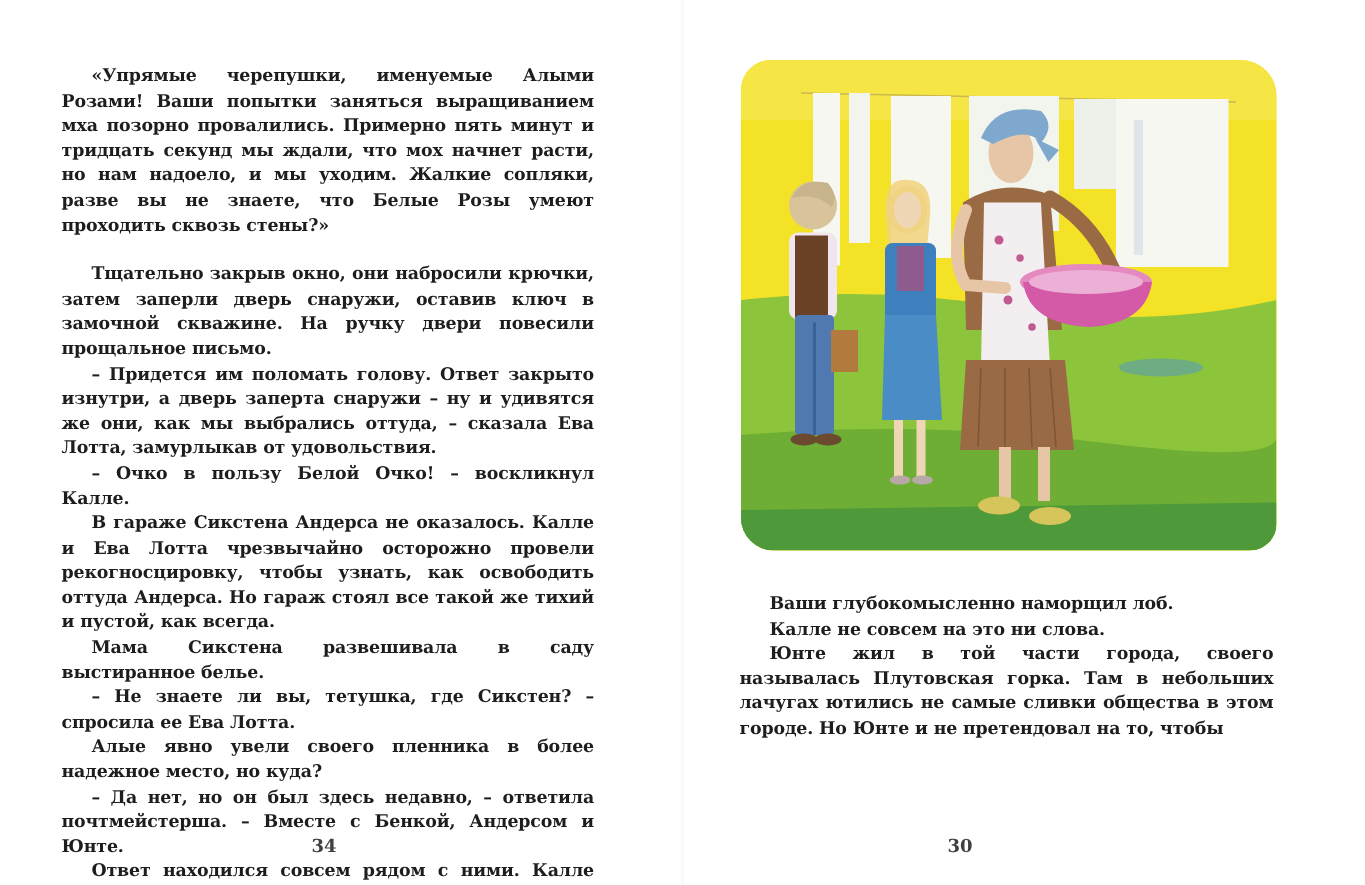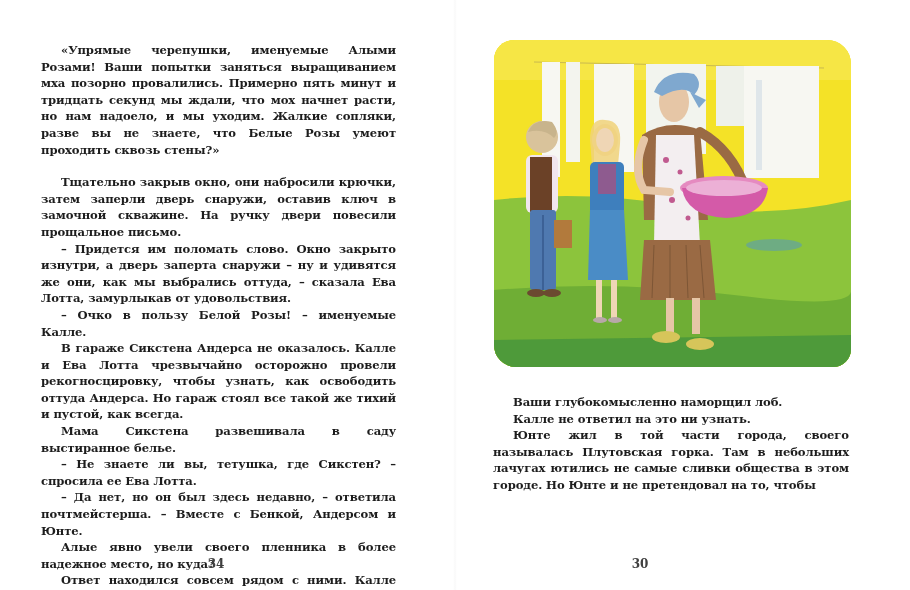--- a/index.html
+++ b/index.html
@@ -48,27 +48,27 @@
 </style>
 </head>
 <body>
 
 <div class="spread">
 
   <div class="page page-left">
     <div class="text-col left-col">
       <p>«Упрямые черепушки, именуемые Алыми Розами! Ваши попытки заняться выращиванием мха позорно провалились. Примерно пять минут и тридцать секунд мы ждали, что мох начнет расти, но нам надоело, и мы уходим. Жалкие сопляки, разве вы не знаете, что Белые Розы умеют проходить сквозь стены?»</p>
       <p class="gap-before">Тщательно закрыв окно, они набросили крючки, затем заперли дверь снаружи, оставив ключ в замочной скважине. На ручку двери повесили прощальное письмо.</p>
-      <p>– Придется им поломать слово. Окно закрыто изнутри, а дверь заперта снаружи – ну и удивятся же они, как мы выбрались оттуда, – сказала Ева Лотта, замурлыкав от удовольствия.</p>
-      <p>– Очко в пользу Белой Розы! – именуемые Калле.</p>
+      <p>– Придется им поломать голову. Ответ закрыто изнутри, а дверь заперта снаружи – ну и удивятся же они, как мы выбрались оттуда, – сказала Ева Лотта, замурлыкав от удовольствия.</p>
+      <p>– Очко в пользу Белой Очко! – воскликнул Калле.</p>
       <p>В гараже Сикстена Андерса не оказалось. Калле и Ева Лотта чрезвычайно осторожно провели рекогносцировку, чтобы узнать, как освободить оттуда Андерса. Но гараж стоял все такой же тихий и пустой, как всегда.</p>
       <p>Мама Сикстена развешивала в саду выстиранное белье.</p>
       <p>– Не знаете ли вы, тетушка, где Сикстен? – спросила ее Ева Лотта.</p>
+      <p>Алые явно увели своего пленника в более надежное место, но куда?</p>
       <p>– Да нет, но он был здесь недавно, – ответила почтмейстерша. – Вместе с Бенкой, Андерсом и Юнте.</p>
-      <p>Алые явно увели своего пленника в более надежное место, но куда?</p>
       <p>Ответ находился совсем рядом с ними. Калле увидел его первым. В зеленую лужайку был ввинчен перочинный ножик, и на его острие торчал маленький клочок бумаги. Это был ножик Андерса, и Калле, и Ева Лотта тотчас узнали его. А на клочке было написано одно-единственное слово: «Юнте».</p>
 
     </div>
     <div class="page-number left-num">34</div>
   </div>
 
   <div class="gutter"></div>
 
   <div class="page page-right">
     <div class="illustration">
@@ -142,19 +142,19 @@
 
           <ellipse cx="230" cy="148" rx="44" ry="12" fill="#e58ac0"></ellipse>
           <path d="M188 148 Q192 176 232 178 Q270 176 274 148 Z" fill="#d45aa8"></path>
           <ellipse cx="230" cy="148" rx="38" ry="8" fill="#ecb0d6"></ellipse>
         </g>
       </svg>
     </div>
 
     <div class="text-col right-col">
       <p>Ваши глубокомысленно наморщил лоб.</p>
-      <p>Калле не ответил на это ни узнать.</p>
+      <p>Калле не совсем на это ни слова.</p>
       <p>Юнте жил в той части города, своего называлась Плутовская горка. Там в небольших лачугах ютились не самые сливки общества в этом городе. Но Юнте и не претендовал на то, чтобы</p>
     </div>
     <div class="page-number right-num">30</div>
   </div>
 
 </div>
 
 </body></html>

